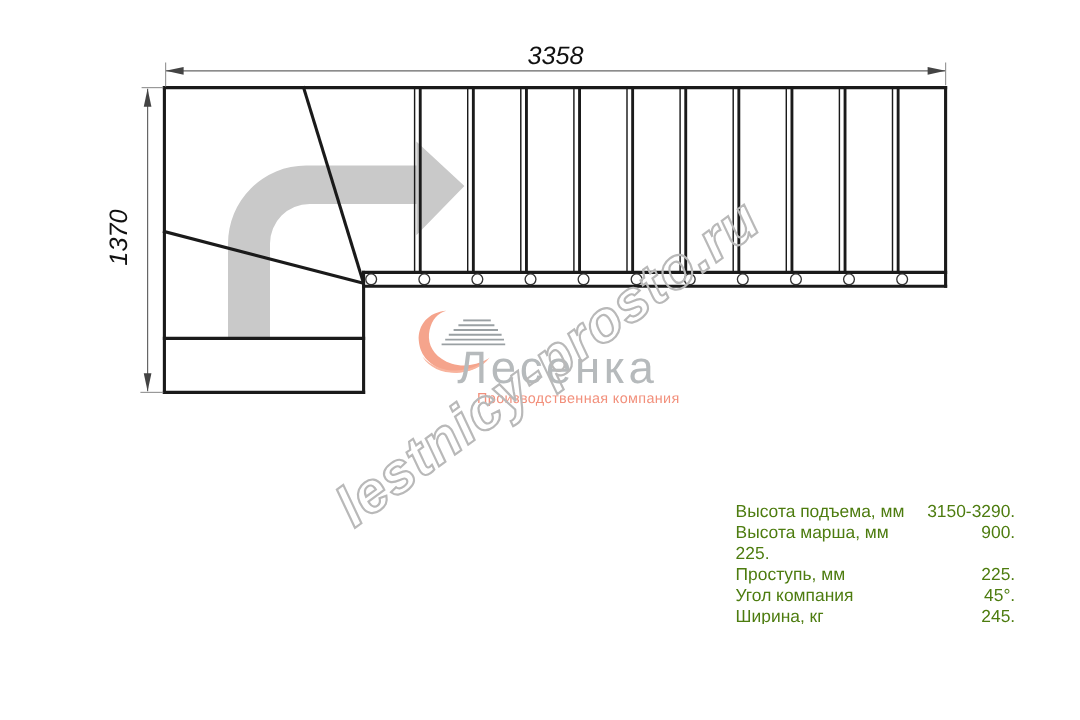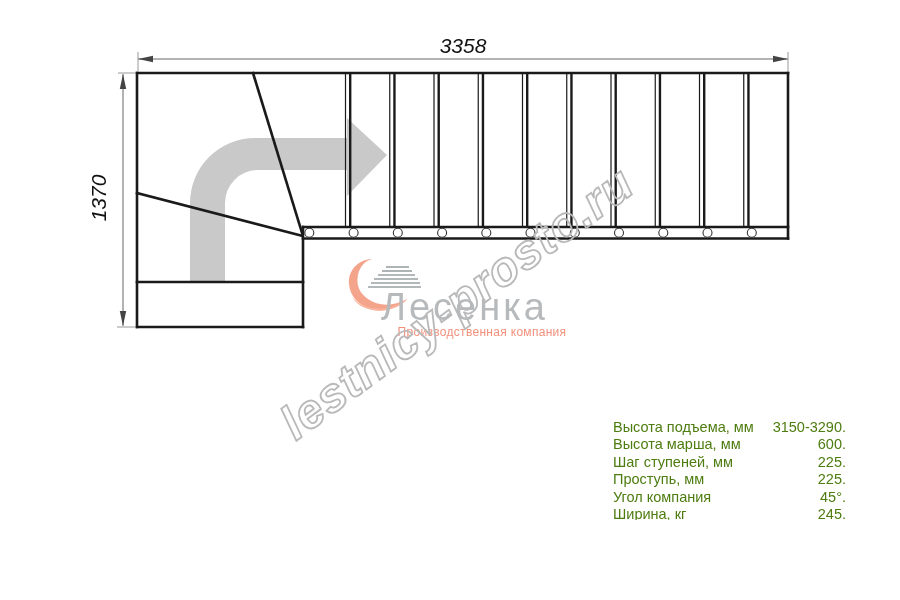--- a/index.html
+++ b/index.html
@@ -135,24 +135,23 @@
   <div class="watermark">lestnicy-prosto.ru</div>
 
   
   <div class="specs">
     <div class="spec-row">
       <span class="spec-label">Высота подъема, мм</span>
       <span class="spec-value">3150-3290.</span>
     </div>
     <div class="spec-row">
       <span class="spec-label">Высота марша, мм</span>
-      <span class="spec-value">600.</span>
+      <span class="spec-value">900.</span>
     </div>
     <div class="spec-row">
-      <span class="spec-label">Шаг ступеней, мм</span>
       <span class="spec-value">225.</span>
     </div>
     <div class="spec-row">
       <span class="spec-label">Проступь, мм</span>
       <span class="spec-value">225.</span>
     </div>
     <div class="spec-row">
       <span class="spec-label">Угол компания</span>
       <span class="spec-value">45°.</span>
     </div>

